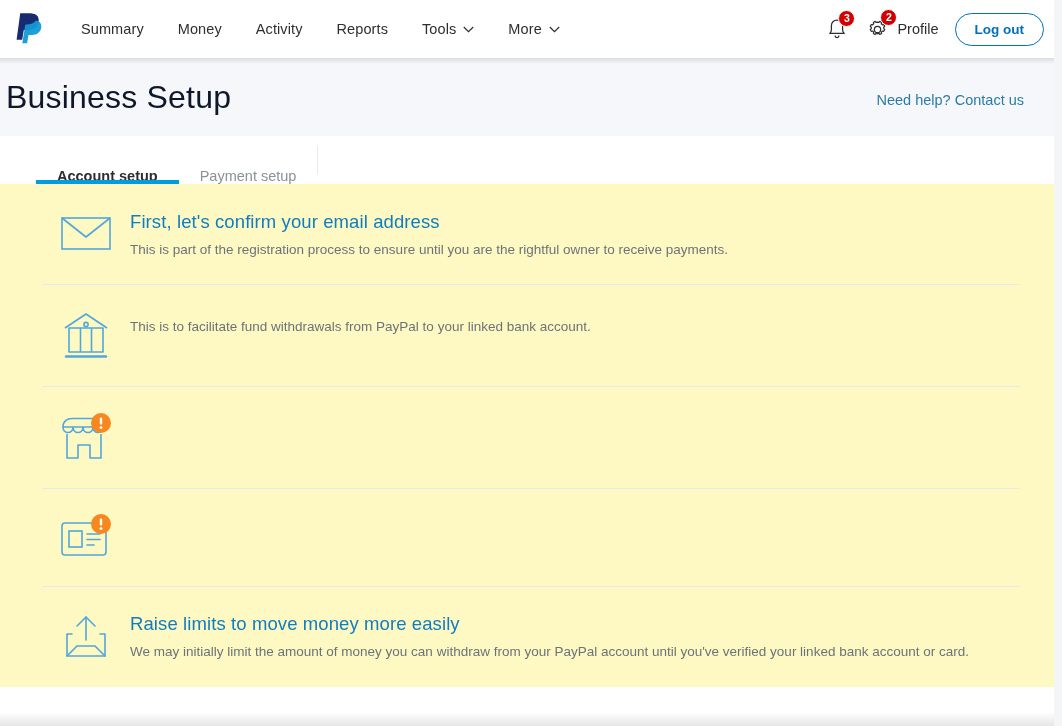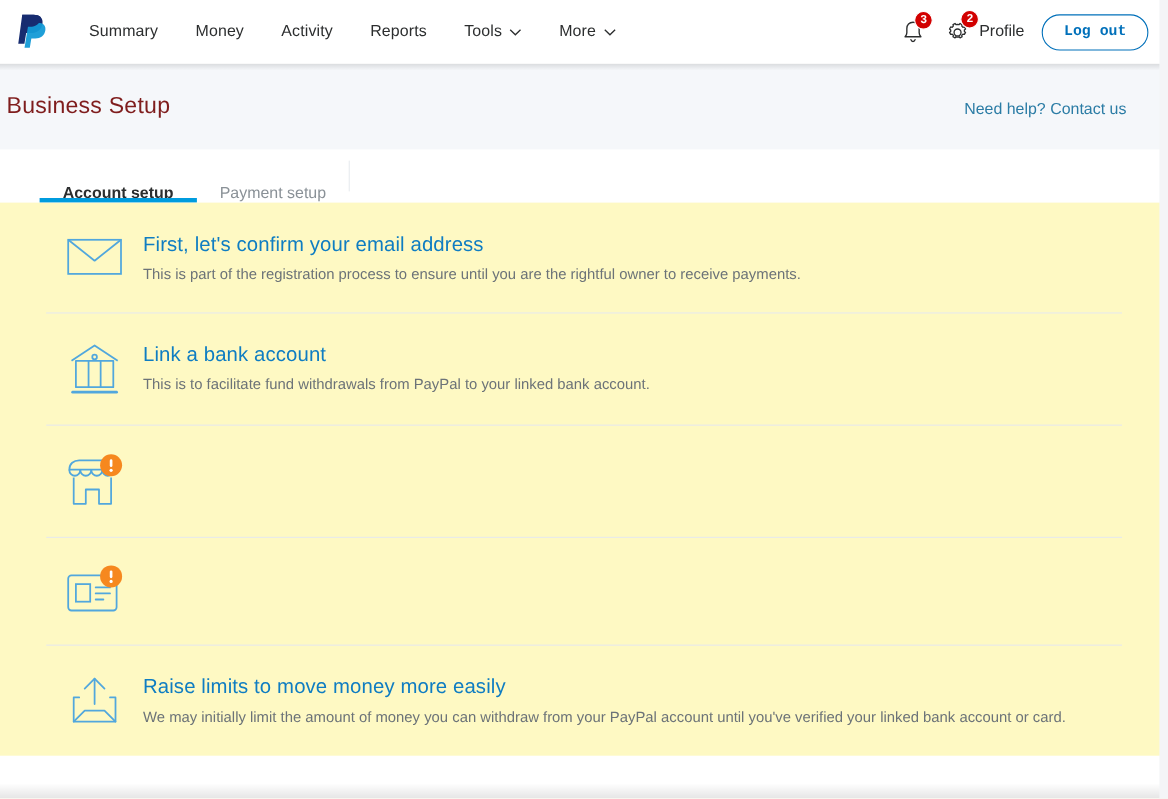--- a/index.html
+++ b/index.html
@@ -100,36 +100,36 @@
   .logout-btn {
     border: 1px solid #0070ba;
     color: #0070ba;
     background: #fff;
     border-radius: 22px;
     font-size: 13.5px;
     font-weight: bold;
     padding: 8px 19px;
     cursor: pointer;
     white-space: nowrap;
-    font-family: Liberation Mono, monospace;
+    font-family: Liberation Sans, sans-serif;
   }
 
   
   .title-band {
     position: relative;
     height: 78px;
     background: #f5f7fa;
     display: flex;
     align-items: center;
     padding: 0 38px 0 6px;
   }
   .page-title {
-    font-size: 21px;
+    font-size: 32px;
     font-weight: normal;
-    color: #7f1d1d;
+    color: #0f172a;
     letter-spacing: .2px;
   }
   .help-link {
     margin-left: auto;
     font-size: 14.5px;
     color: #2b7ca5;
     cursor: pointer;
     white-space: nowrap;
     position: relative;
     top: 3px;
@@ -337,21 +337,20 @@
             <path d="M4 17 L25 3 L46 17"></path>
             <circle cx="25" cy="13.5" r="2.1"></circle>
             <rect x="8" y="17" width="34" height="24"></rect>
             <line x1="19.5" y1="17" x2="19.5" y2="41"></line>
             <line x1="30.5" y1="17" x2="30.5" y2="41"></line>
             <line x1="5" y1="45.5" x2="45" y2="45.5" stroke-width="2.4" stroke-linecap="round"></line>
           </g>
         </svg>
       </div>
       <div class="row-text">
-        <div class="row-title">Link a bank account</div>
         <div class="row-desc">This is to facilitate fund withdrawals from PayPal to your linked bank account.</div>
       </div>
     </div>
 
     <div class="row">
       <div class="row-icon">
         <svg width="56" height="50" viewBox="0 0 56 50">
           <g fill="none" stroke="#51a7dd" stroke-width="1.6" stroke-linejoin="round">
             <path d="M5 14 C5 8.5 9 5.5 14 5.5 L38 5.5 C43 5.5 47 8.5 47 14 L5 14 Z"></path>
             <path d="M5 14 C5 17.5 7.5 19.5 10 19.5 C12.5 19.5 15 17.5 15 14"></path>

